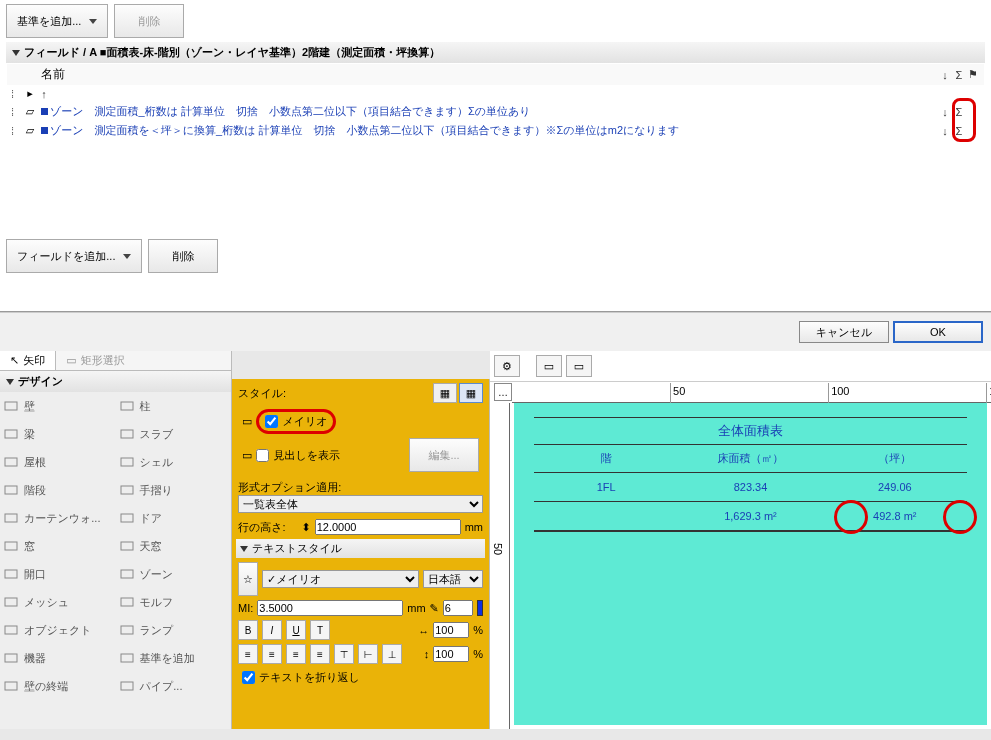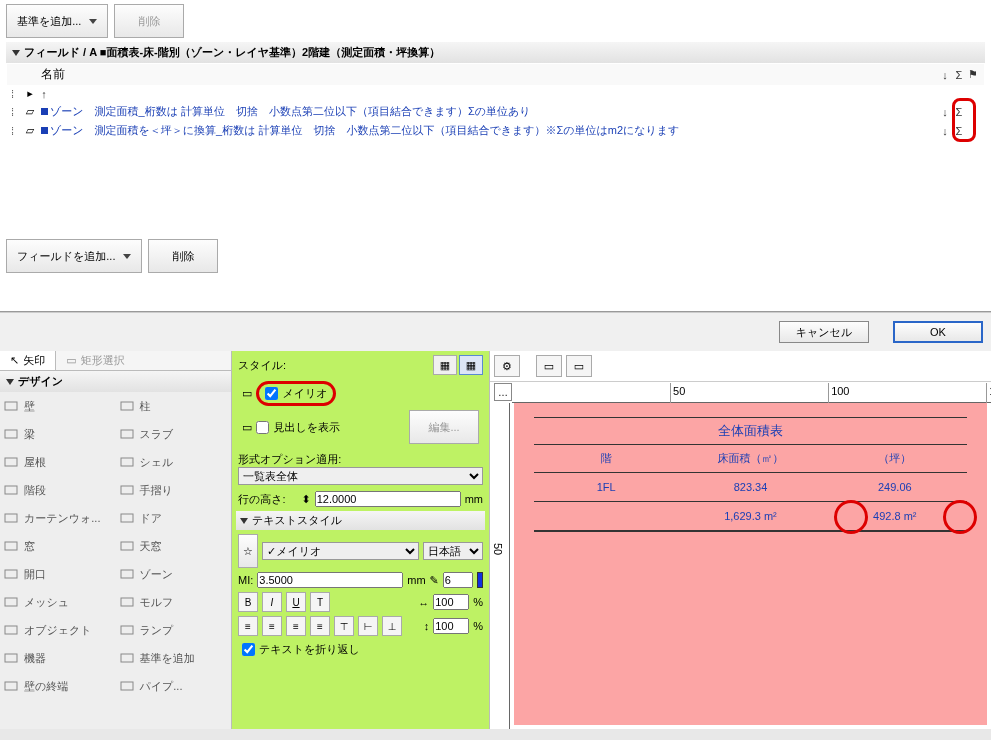--- a/index.html
+++ b/index.html
@@ -15,57 +15,57 @@
 .field-list { background:#fff; min-height:170px; border:1px solid #fff; }
 .field-row { display:flex; align-items:center; padding:2px 4px; }
 .field-row .handle { color:#666; width:12px; }
 .field-row .icon { width:14px; display:inline-block; text-align:center;}
 .field-row .label { flex:1; padding-left:4px; font-size:12px;}
 .field-row .label.link { color:#1a3fb5; }
 .blue-square { display:inline-block; width:7px; height:7px; background:#1a3fb5; margin-right:2px; vertical-align:middle;}
 .arrow-col { width:14px; text-align:center; color:#333; }
 .red-circle-box { position:absolute; border:3px solid #d00; border-radius:8px; }
 .btn-row-bottom { display:flex; gap:6px; margin-top:6px; }
-.dialog-footer { display:flex; justify-content:flex-end; gap:24px; background:#f0f0f0; padding:8px; border-top:1px solid #ccc;}
+.dialog-footer { display:flex; justify-content:flex-end; gap:4px; background:#f0f0f0; padding:8px; border-top:1px solid #ccc;}
 .ok-btn, .cancel-btn { min-width:90px; height:22px; border:1px solid #888; background:linear-gradient(#fdfdfd,#e8e8e8);}
 .ok-btn { border:2px solid #2a66c8; }
 
 
 .lower { display:flex; height:calc(740px - 362px); }
 .left-panel { width:232px; background:#eee; border-right:1px solid #bbb; }
 .left-top-tabs { display:flex; border-bottom:1px solid #bbb; background:#f5f5f5;}
 .left-top-tabs div { padding:2px 10px; display:flex; align-items:center; gap:4px; }
 .left-top-tabs div.active { background:#fff; border-right:1px solid #bbb;}
 .design-head { background:linear-gradient(#f5f5f5,#e2e2e2); padding:3px 6px; display:flex; align-items:center; gap:4px; font-weight:bold;}
 .tool-grid { display:grid; grid-template-columns:22px 1fr 22px 1fr; }
 .tool-cell { display:flex; align-items:center; padding:3px 2px; height:28px; color:#666; }
 .tool-cell.icon { justify-content:center; }
 .tool-cell.icon svg { width:16px; height:16px; }
 .tool-cell.label { font-size:11px; color:#555;}
 
-.mid-panel { width:258px; background:#bef264; border-right:1px solid #bbb; padding:4px 6px;}
+.mid-panel { width:258px; background:#eab308; border-right:1px solid #bbb; padding:4px 6px;margin-top:28px;}
 .mid-panel .row { display:flex; align-items:center; gap:4px; margin-bottom:4px;}
 select { height:18px; border:1px solid #999; font-size:11px;}
 .view-btns { display:flex; gap:2px; margin-left:auto;}
 .view-btns button { width:24px; height:20px; border:1px solid #aaa; background:#f0f0f0;}
 .view-btns button.active { background:#dde6f5; border-color:#5a8ad0;}
 .check-row { display:flex; align-items:center; gap:4px; padding:2px 4px;}
 .merge-highlight { border:3px solid #d00; border-radius:14px; padding:2px 6px; display:inline-flex; align-items:center; gap:4px;}
 .section-sub { background:linear-gradient(#f5f5f5,#e2e2e2); padding:2px 4px; margin:4px -2px; display:flex; align-items:center; gap:4px;}
 .toolbar-icons button { width:20px; height:20px; border:1px solid #aaa; background:#f5f5f5; font-size:10px;}
 .color-swatch { width:16px; height:16px; background:#1030e0; border:1px solid #333; display:inline-block;}
 
 .right-panel { flex:1; background:#fff; position:relative; }
 .right-toolbar { display:flex; gap:4px; padding:4px; border-bottom:1px solid #ccc; align-items:center;}
 .right-toolbar button { width:26px; height:22px; border:1px solid #aaa; background:#f5f5f5;}
 .ruler-h { height:20px; background:#fff; border-bottom:1px solid #666; position:relative; font-size:9px;}
 .ruler-h .tick { position:absolute; top:0; height:20px; border-left:1px solid #999;}
 .ruler-h .tick span { position:absolute; top:2px; left:2px;}
 .ruler-v { position:absolute; left:0; top:52px; bottom:0; width:20px; background:#fff; border-right:1px solid #666;}
-.canvas { position:absolute; left:24px; top:52px; right:4px; bottom:4px; background:#fca5a5;}
+.canvas { position:absolute; left:24px; top:52px; right:4px; bottom:4px; background:#5eead4;}
 .table-area { position:absolute; left:20px; top:14px; right:20px;}
 .area-title { text-align:center; color:#1a3fb5; font-size:13px; padding:4px; border-bottom:1px solid #333;}
 .area-head { display:flex; color:#1a3fb5; padding:6px 0; border-bottom:1px solid #333;}
 .area-head div, .area-row div { flex:1; text-align:center;}
 .area-row { display:flex; color:#1a3fb5; padding:8px 0;}
 .area-row.totborder { border-top:1px solid #333; border-bottom:2px solid #333;}
 .red-oval { position:absolute; border:3px solid #d00; border-radius:50%; width:34px; height:34px;}
 .corner-box { position:absolute; left:4px; top:32px; width:18px; height:18px; border:1px solid #888; background:#fff; font-size:10px; display:flex; align-items:center; justify-content:center;}
 .disabled { color:#999;}
 </style>

